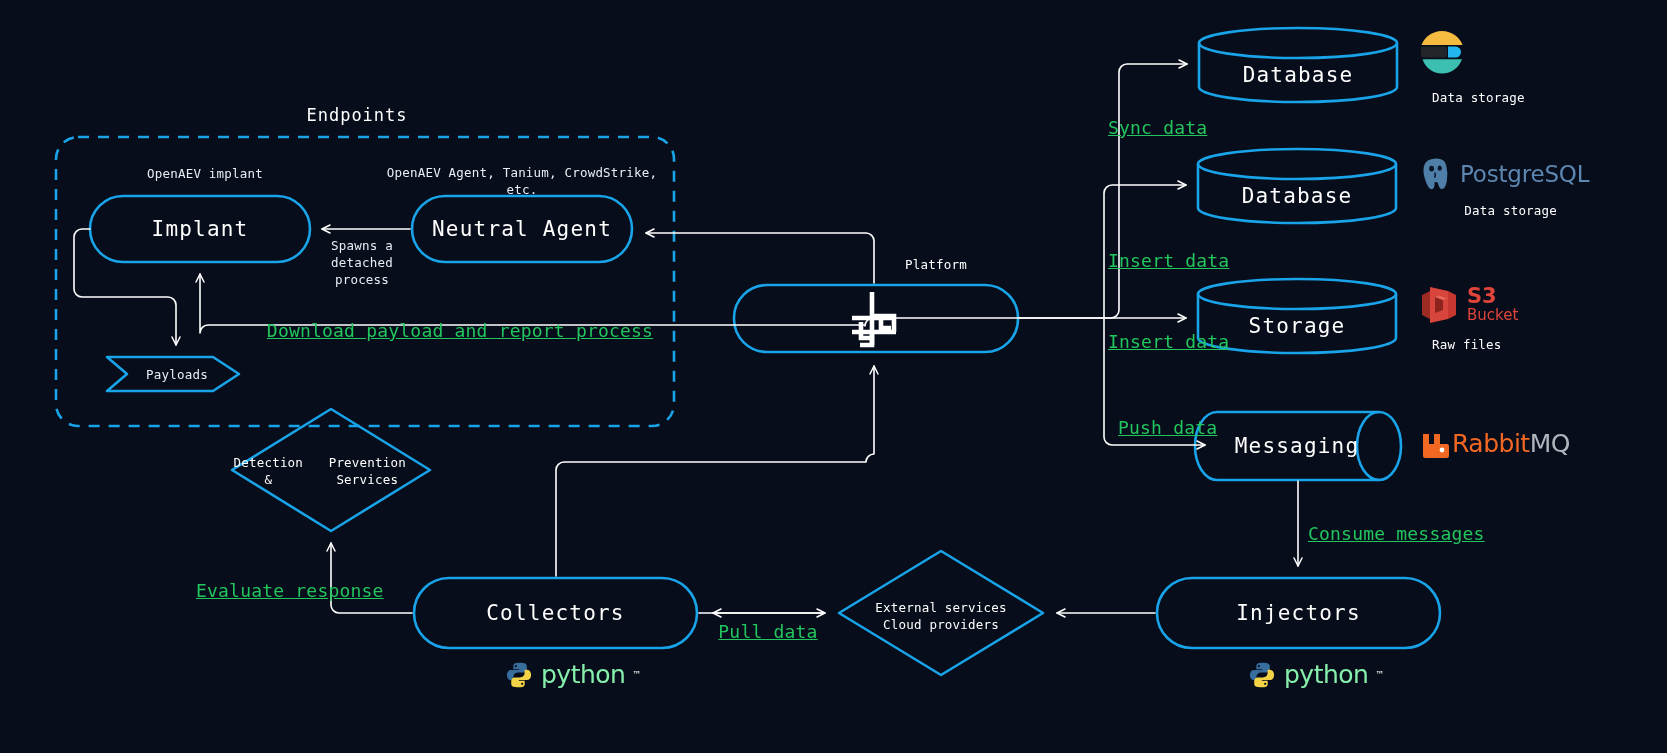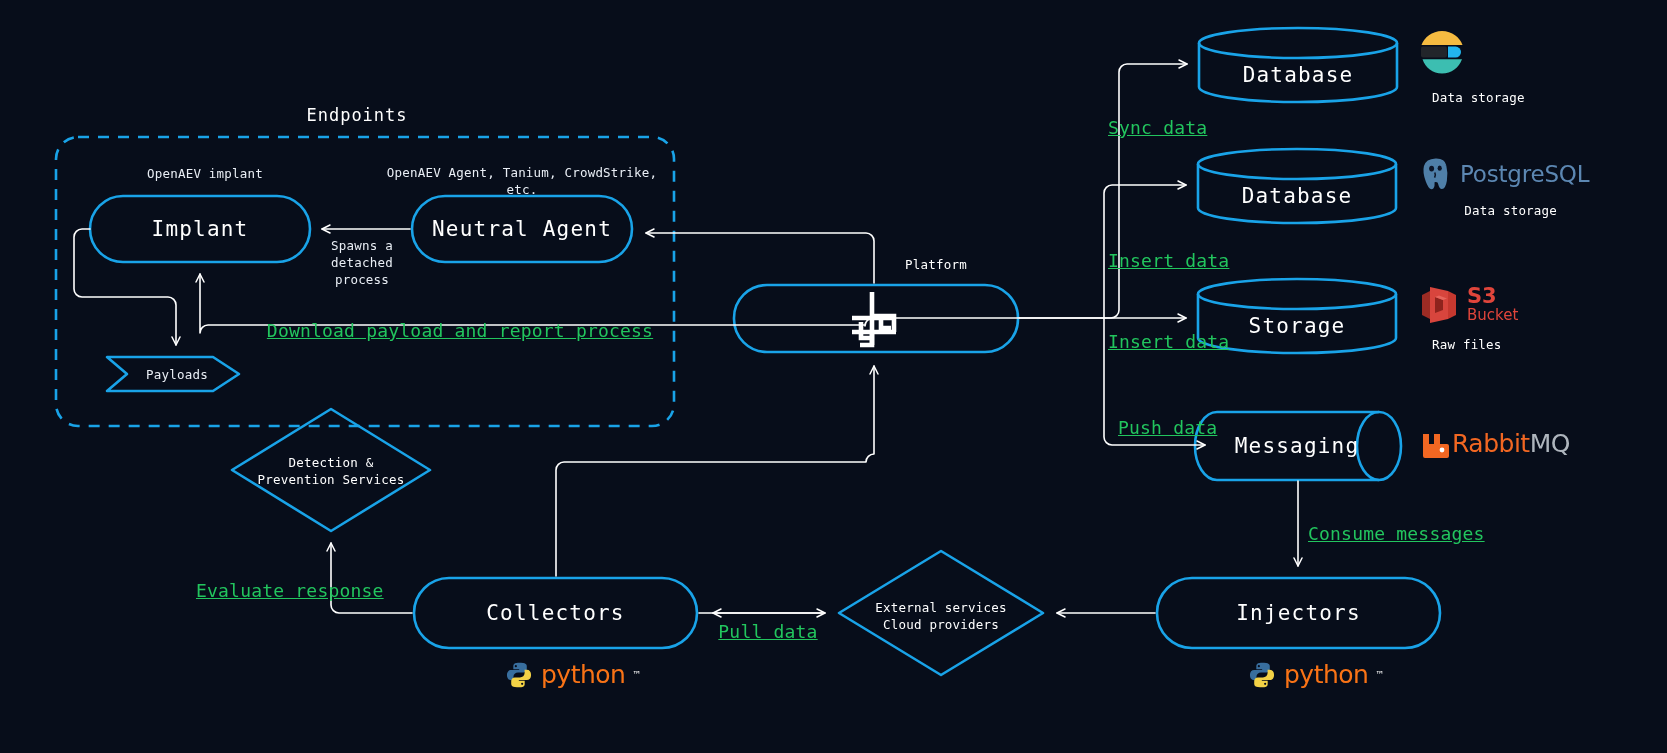--- a/index.html
+++ b/index.html
@@ -27,21 +27,21 @@
   .pgText{font-family:"DejaVu Sans","Liberation Sans",sans-serif;
           font-size:23px;color:#5c87b2;letter-spacing:-0.2px;}
   .s3big{font-family:"DejaVu Sans","Liberation Sans",sans-serif;
          font-size:21px;font-weight:bold;color:#e0453b;line-height:20px;}
   .s3sub{font-family:"DejaVu Sans","Liberation Sans",sans-serif;
          font-size:15px;color:#e0453b;line-height:18px;}
   .rmqText{font-family:"DejaVu Sans","Liberation Sans",sans-serif;font-size:25px;letter-spacing:-0.5px;}
   .rmqOrange{color:#f26722;}
   .rmqGrey{color:#aeb5bd;}
   .pyText{font-family:"DejaVu Sans","Liberation Sans",sans-serif;
-          font-size:25px;color:#f97316;letter-spacing:-0.5px;}
+          font-size:25px;color:#86efac;letter-spacing:-0.5px;}
   .pyTm{font-size:10px;vertical-align:super;color:#ffffff;}
 </style>
 </head>
 <body>
 
 <div id="stage">
 
   <svg id="wires" viewBox="0 0 1667 753">
     <defs>
       <marker id="arw" markerWidth="12" markerHeight="12" refX="10" refY="5" orient="auto" markerUnits="userSpaceOnUse">
@@ -171,21 +171,21 @@
   <div class="nodeLabel cylText" style="left:1198px;top:176px;width:198px;height:40px;">Database</div>
 
   <div class="nodeLabel cylText" style="left:1198px;top:306px;width:198px;height:40px;">Storage</div>
 
   <div class="nodeLabel cylText" style="left:1207px;top:428px;width:180px;height:36px;">Messaging</div>
 
   <div class="nodeLabel boxText" style="left:1157px;top:578px;width:283px;height:70px;">Injectors</div>
 
   <div class="nodeLabel boxText" style="left:414px;top:578px;width:283px;height:70px;">Collectors</div>
 
-  <div class="nodeLabel" style="left:232px;top:452px;width:198px;height:38px;flex-direction:column;">
+  <div class="nodeLabel" style="left:232px;top:452px;width:198px;height:38px;">
     <span class="diamondText">Detection &amp;</span>
     <span class="diamondText">Prevention Services</span>
   </div>
 
   <div class="nodeLabel" style="left:842px;top:597px;width:198px;height:38px;flex-direction:column;">
     <span class="diamondText">External services</span>
     <span class="diamondText">Cloud providers</span>
   </div>
 
   <div class="logoWrap" style="left:1419px;top:28px;">

